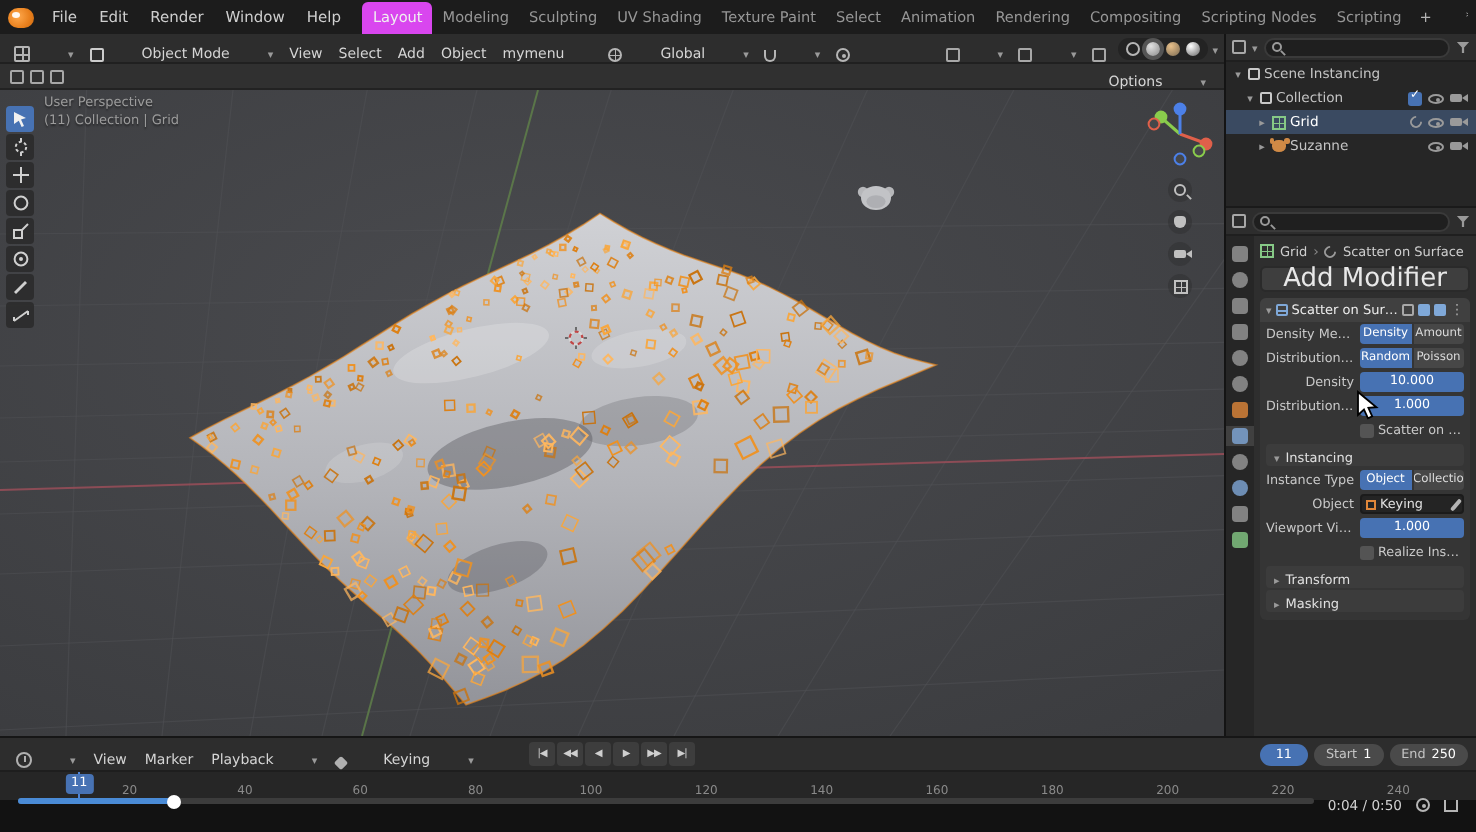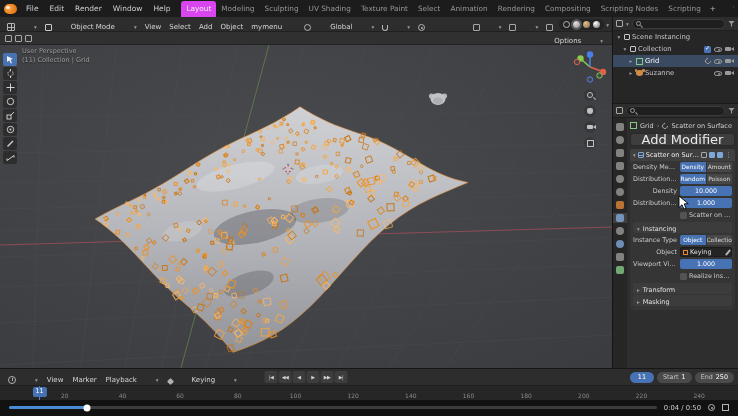--- a/index.html
+++ b/index.html
@@ -135,21 +135,21 @@
 .tl-right{margin-left:auto;display:flex;gap:3px;align-items:center}
 .fpill{height:11px;border-radius:6px;background:#4a4a4a;display:flex;align-items:center;gap:3px;padding:0 6px;font-size:6.4px;color:#c5c5c5;white-space:nowrap}
 .fpill .val{color:#fff}
 .fpill.frame{background:#4772b3;color:#fff;min-width:24px;justify-content:center}
 .ruler{height:15px;background:#262626;position:relative;border-top:1px solid #1e1e1e;overflow:hidden}
 .rlabel{position:absolute;bottom:1px;transform:translateX(-50%);font-size:6px;color:#8a8a8a}
 .playhead{position:absolute;top:0;bottom:0;width:1.5px;background:#5084d4}
 .ph-chip{position:absolute;top:1px;left:50%;transform:translateX(-50%);background:#4772b3;color:#fff;font-size:6.4px;line-height:9.5px;padding:0 3px;border-radius:2px}
 
 
-.player{height:17px;flex:none;background:#121212;display:flex;align-items:center;padding:0 9px;gap:7px}
+.player{height:17px;flex:none;background:#121212;display:flex;padding:0 9px;gap:7px}
 .ptrack{flex:1;height:3px;background:#3c3c3c;border-radius:2px;position:relative}
 .pfill{height:100%;background:#4a8bd6;border-radius:2px}
 .phandle{position:absolute;top:50%;transform:translate(-50%,-50%);width:7px;height:7px;border-radius:50%;background:#fff}
 .ptime{font-size:6.8px;color:#cfcfcf;white-space:nowrap}
 .ptime .sep::before{content:" / "}
 .ic-gear{width:7px;height:7px;border:1px solid #b5b5b5;border-radius:50%;position:relative}
 .ic-gear::after{content:"";position:absolute;left:2px;top:2px;width:2px;height:2px;border-radius:50%;background:#b5b5b5}
 .ic-fs{width:7px;height:7px;border:1px solid #b5b5b5}
 
 

